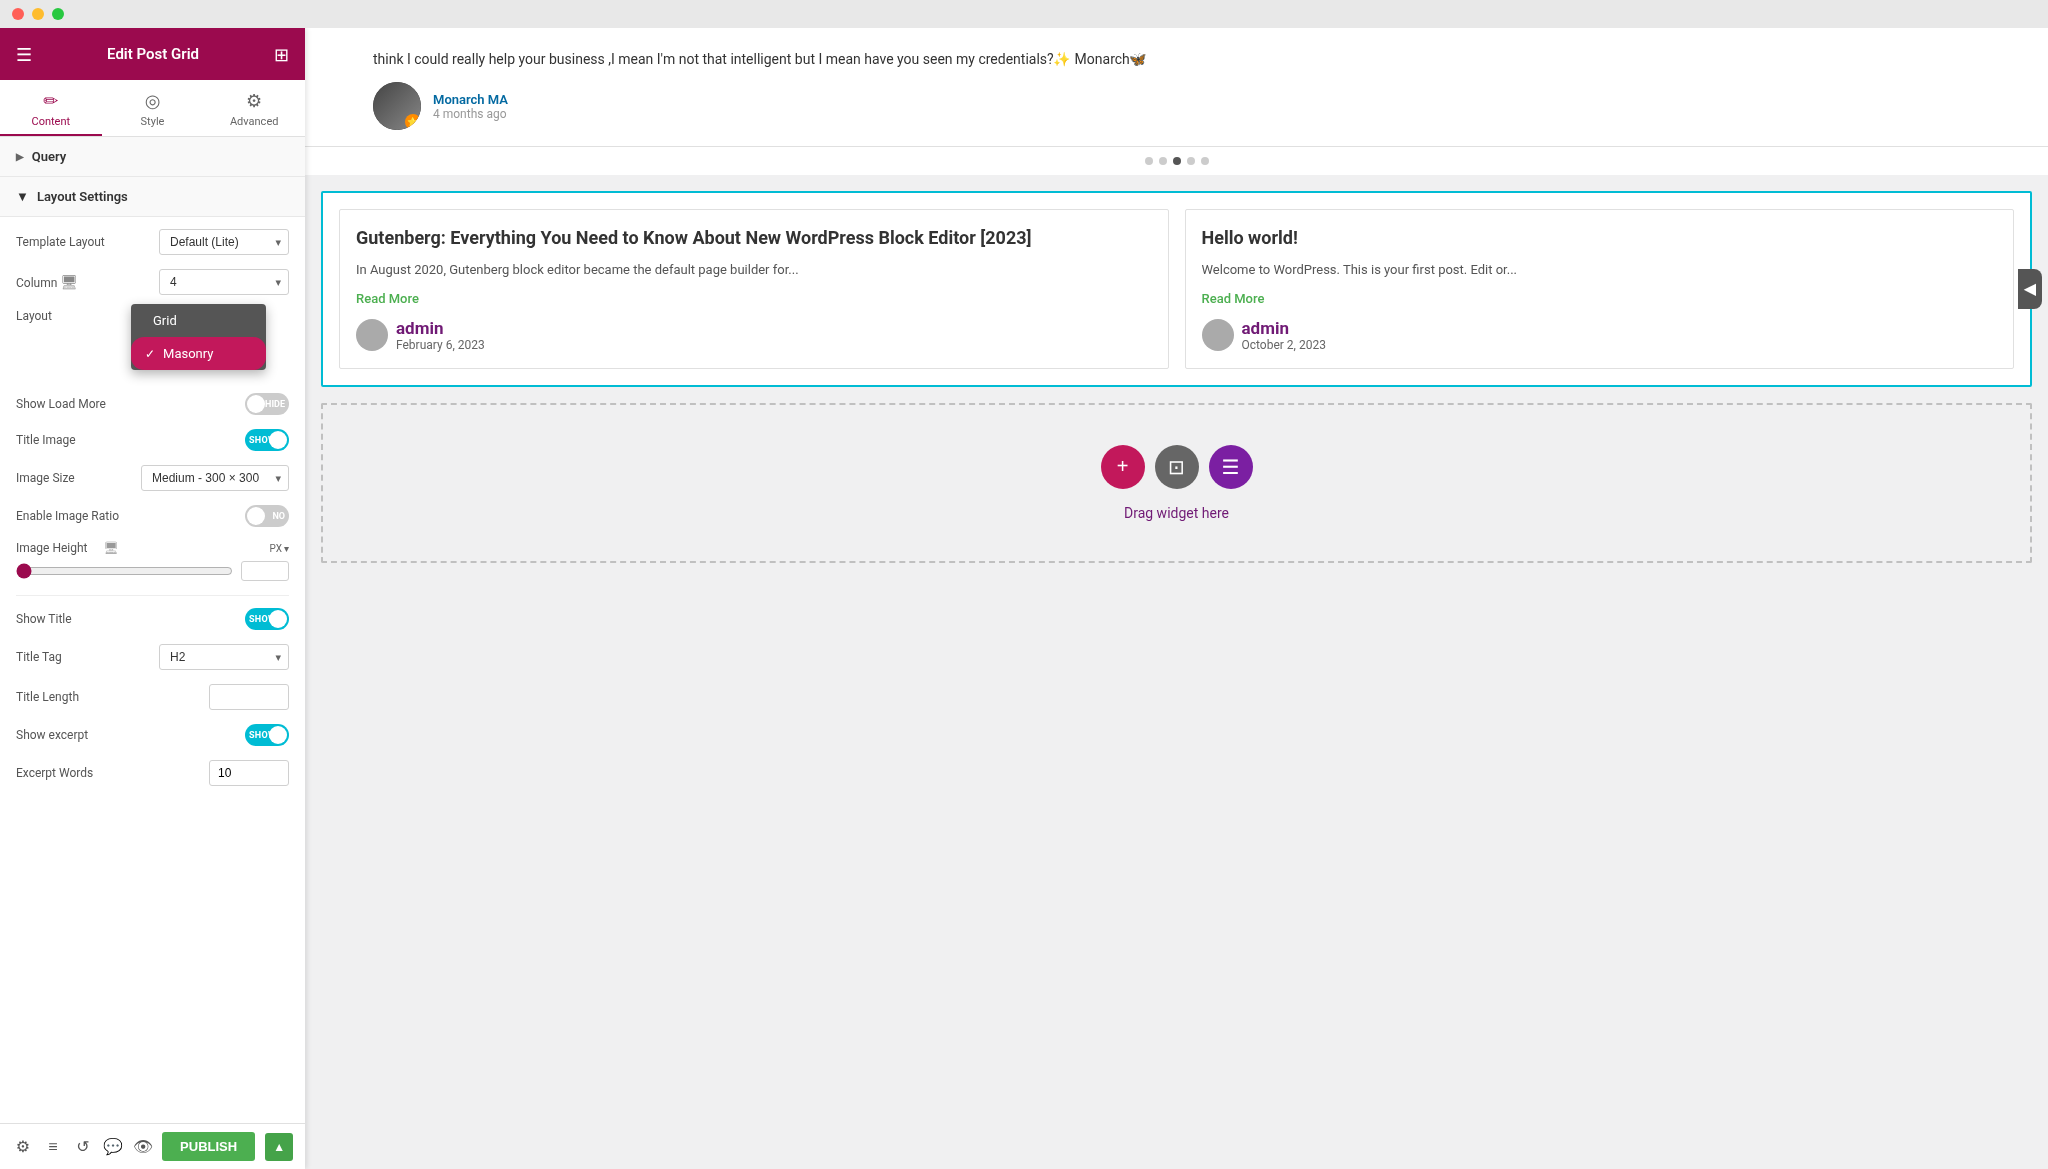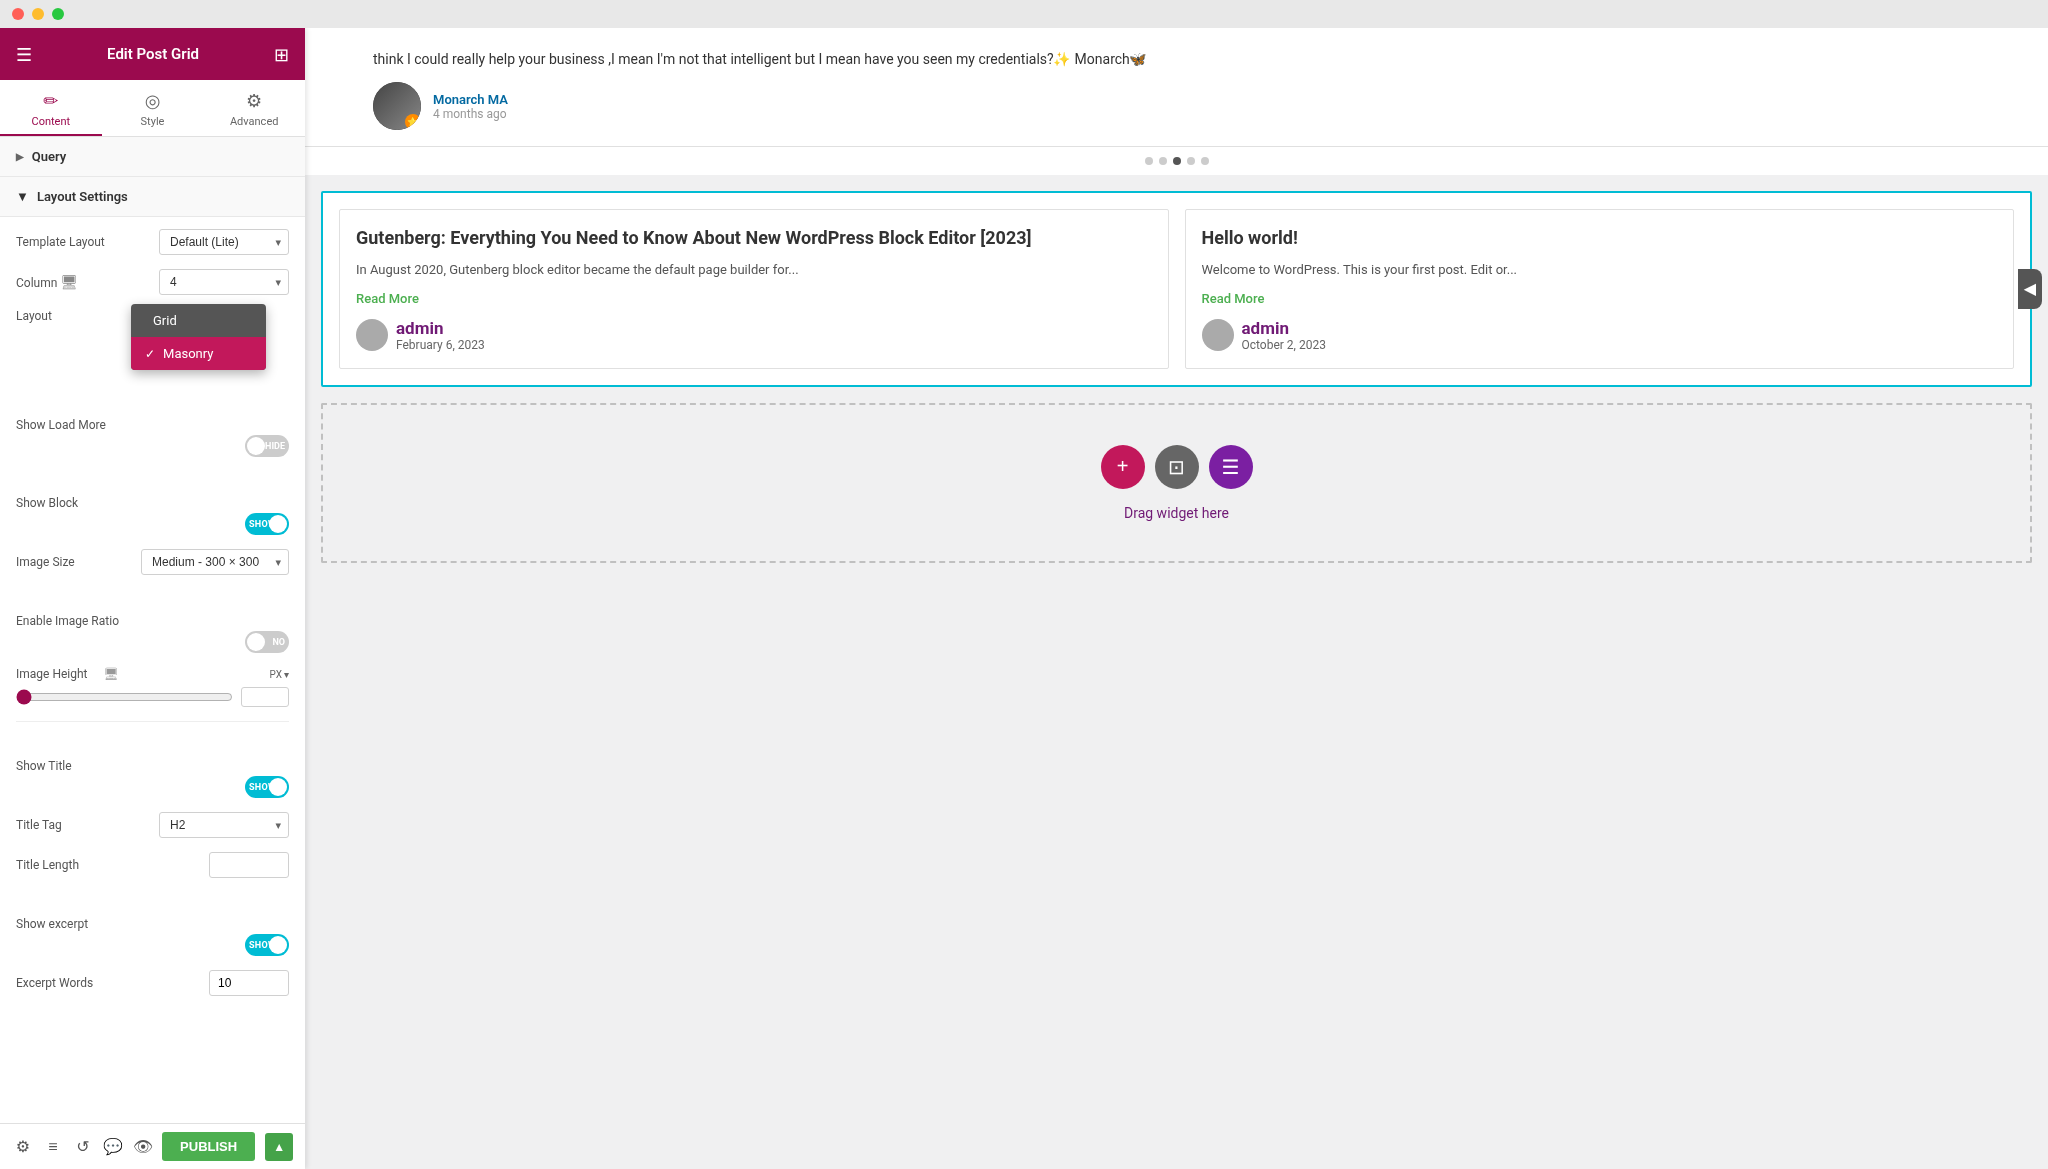--- a/index.html
+++ b/index.html
@@ -100,27 +100,27 @@
 
     
     .layout-row { position: relative; margin-bottom: 14px; }
     .layout-popup {
       position: absolute; left: 115px; top: -5px; z-index: 50;
       background: #555; border-radius: 4px; overflow: hidden;
       width: 135px; box-shadow: 0 4px 12px rgba(0,0,0,0.3);
     }
     .layout-popup-item {
       padding: 9px 14px; font-size: 13px; color: #fff; cursor: pointer;
-      display: flex; align-items: center; gap: 8px;
+      display: flex; align-items: center; gap: 8px; border-radius: 13px;
     }
     .layout-popup-item.selected { background: #c2185b; }
     .layout-popup-item .check { font-size: 12px; }
 
     
-    .toggle-wrapper { display: flex; align-items: center; gap: 6px; margin-top: 42px; }
+    .toggle-wrapper { display: flex; align-items: center; gap: 6px; }
     .toggle {
       width: 44px; height: 22px; border-radius: 11px;
       background: #ccc; position: relative; cursor: pointer; transition: background 0.2s;
     }
     .toggle::after {
       content: ''; position: absolute; top: 2px; left: 2px;
       width: 18px; height: 18px; border-radius: 50%; background: #fff;
       transition: left 0.2s;
     }
 
@@ -342,21 +342,21 @@
       <div class="setting-row">
         <span class="setting-label">Show Load More</span>
         <div class="toggle-wrapper">
           <div class="toggle show-load-toggle">
             <span class="toggle-no-text">HIDE</span>
           </div>
         </div>
       </div>
 
       <div class="setting-row">
-        <span class="setting-label">Show Block</span>
+        <span class="setting-label">Title Image</span>
         <div class="toggle-wrapper">
           <div class="toggle show-img-toggle">
             <span class="toggle-text-overlay">SHOW</span>
           </div>
         </div>
       </div>
 
       <div class="setting-row">
         <span class="setting-label">Image Size</span>
         <div class="dropdown-wrapper">

